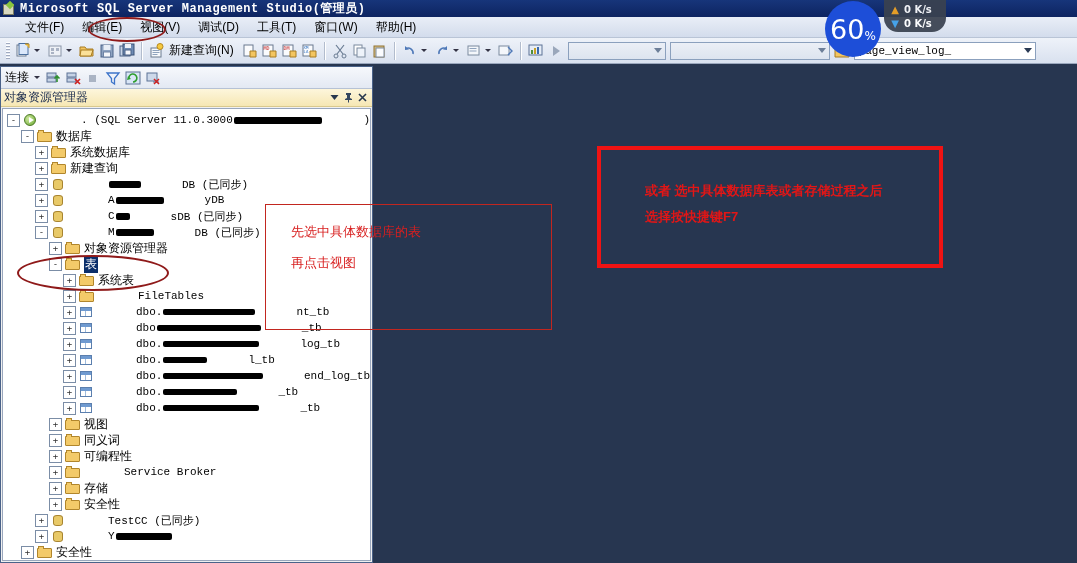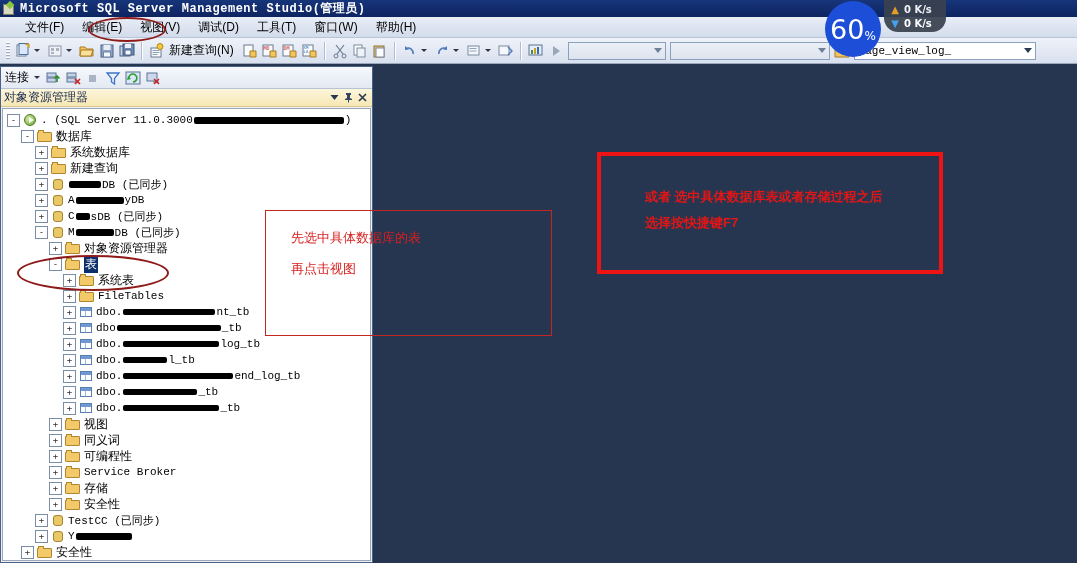--- a/index.html
+++ b/index.html
@@ -104,28 +104,28 @@
   .tbl i{position:absolute;left:1px;top:1px;width:12px;height:10px;background:#fff;
          border:1px solid #5b7fae;box-sizing:border-box;}
   .tbl i:before{content:"";position:absolute;left:0;top:0;right:0;height:3px;background:#6f9ad0;}
   .tbl i:after{content:"";position:absolute;left:4px;top:3px;width:1px;bottom:0;background:#9fbbdc;}
   .srv{width:15px;height:14px;flex:none;margin-right:3px;position:relative;}
   .srv i{position:absolute;left:1px;top:1px;width:12px;height:12px;border-radius:50%;
          background:radial-gradient(circle at 35% 35%,#cfe9a0,#6aa832);border:1px solid #4c7a24;
          box-sizing:border-box;}
   .srv i:after{content:"";position:absolute;left:4px;top:2px;border-left:5px solid #fff;
          border-top:3.5px solid transparent;border-bottom:3.5px solid transparent;}
-  .lbl-m{font-family:"Liberation Mono","DejaVu Sans Mono",monospace;font-size:11px;}
+  .lbl-m{font-family:"Liberation Mono","DejaVu Sans Mono",monospace;font-size:11px;margin-left:40px;}
   .lbl-c{font-size:12px;}
   .sel{background:#0b2f6b;color:#fff;padding:0 1px;}
   .redact{display:inline-block;background:#000;height:6px;vertical-align:middle;
           border-radius:2px;margin:0 1px;}
   .redact.thick{height:7px;}
   
-  .annbox{position:absolute;box-sizing:border-box;color:#e01b1b;margin-top:6px;}
+  .annbox{position:absolute;box-sizing:border-box;color:#e01b1b;}
   #ann1{left:265px;top:204px;width:287px;height:126px;border:1px solid #c2261f;
         background:rgba(255,255,255,0.0);}
   #ann1 .ln{position:absolute;left:25px;font-size:13px;white-space:nowrap;color:#d81f1f;}
   #ann2{left:597px;top:146px;width:346px;height:122px;border:4px solid #f01313;}
   #ann2 .ln{position:absolute;left:44px;font-size:13px;white-space:nowrap;color:#e21616;
         font-weight:bold;}
   .ellipse{position:absolute;border:2px solid #8f1a1a;border-radius:50%;
            background:transparent;}
   
   #netw{position:absolute;left:884px;top:0;width:62px;height:32px;

